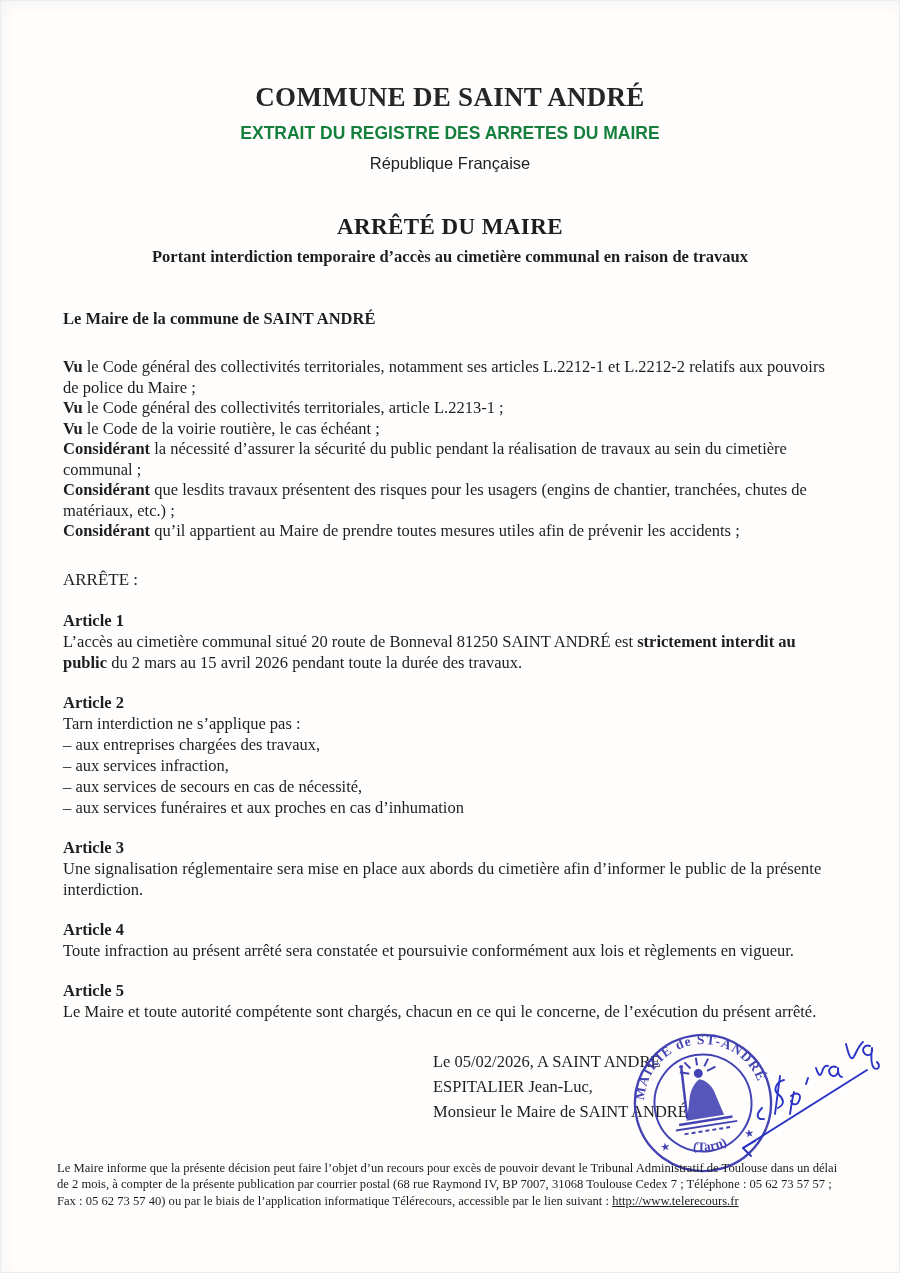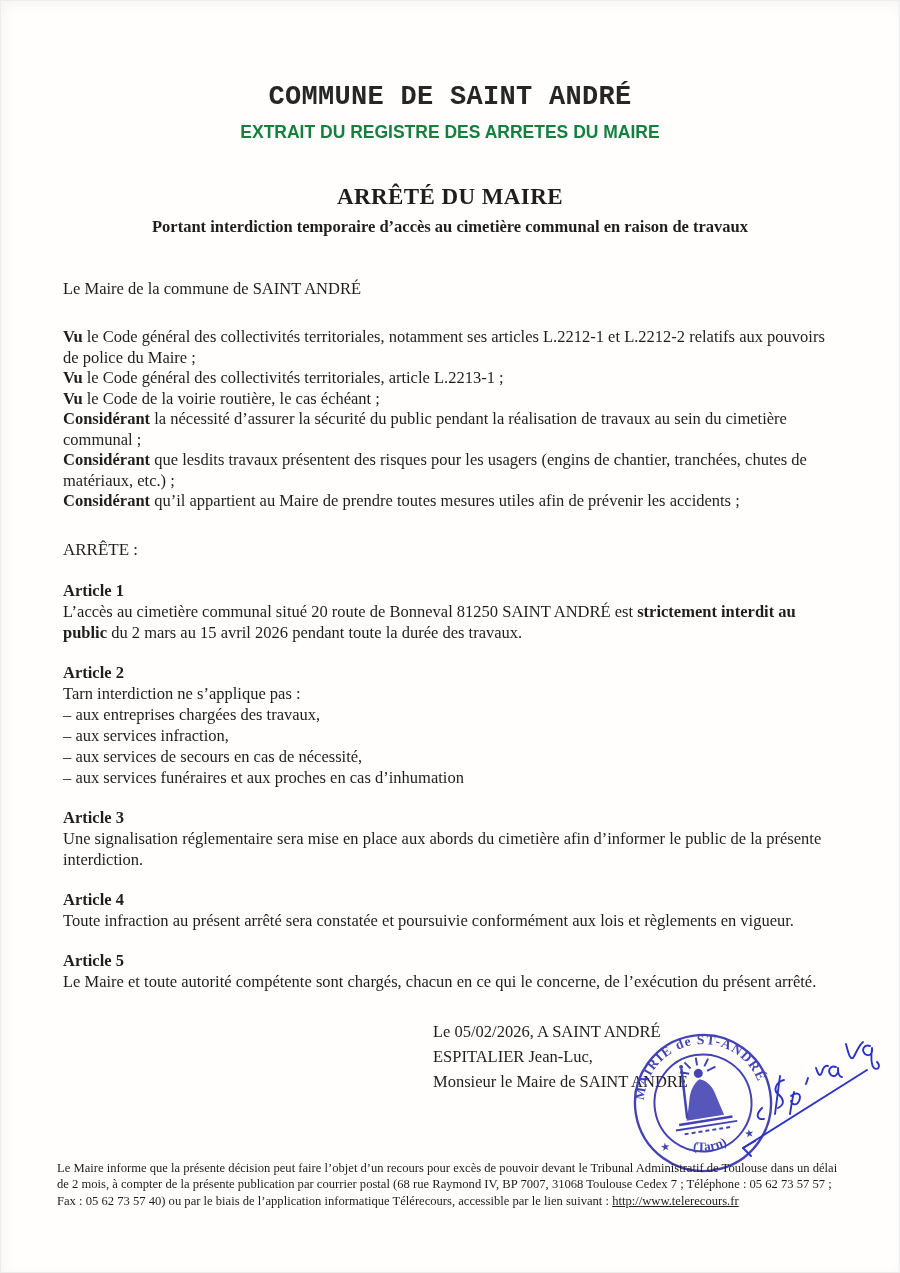--- a/index.html
+++ b/index.html
@@ -12,21 +12,21 @@
     position: relative;
     width: 900px; height: 1273px;
     background: #fffefd;
     font-family: "Liberation Serif", serif;
     color: #1e1e1e;
     box-shadow: inset 0 0 0 1px #ececec, inset 4px 4px 14px rgba(0,0,0,0.045);
   }
   
   .header { text-align: center; padding-top: 82px; }
   .h-commune {
-    font-family: Liberation Mono, monospace;
+    font-family: Liberation Serif, serif;
     font-weight: 700; font-size: 27px; letter-spacing: .3px; color: #262626;
   }
   .h-registry {
     font-family: "Liberation Sans", sans-serif;
     font-weight: 700; font-size: 17.5px; margin-top: 10px; color: #15803d;
   }
   .h-republic {
     font-family: "Liberation Sans", sans-serif;
     font-size: 16.5px; margin-top: 10px; color: #222;
   }
@@ -34,21 +34,21 @@
   .doc-title {
     text-align: center; font-weight: 700; font-size: 23px;
     letter-spacing: .4px; margin-top: 41px; line-height: 26px;
   }
   .doc-subtitle {
     text-align: center; font-weight: 700; font-size: 16.5px;
     margin-top: 7px; line-height: 20px;
   }
   
   .content { padding: 0 58px 0 63px; }
-  .opening { font-weight: 400; font-size: 16.5px; margin-top: 42px; }
+  .opening { font-weight: 700; font-size: 16.5px; margin-top: 42px; }
   .recitals { margin-top: 28px; font-size: 16.5px; line-height: 20.5px; }
   .recital b { font-weight: 700; }
   .order-heading {
     text-align: left; font-weight: 400; font-size: 17px;
     margin-top: 27px; line-height: 22px;
   }
   .article { margin-top: 19px; font-size: 16.5px; line-height: 21px; }
   .article h3 { font-size: 16.5px; font-weight: 700; margin: 0; line-height: 21px; }
   .article p { margin: 0; }
   
@@ -67,20 +67,21 @@
   .footer a { color: #1c1c1c; text-decoration: underline; cursor: pointer; }
 </style>
 </head>
 <body>
 
 <div class="page">
 
   <div class="header">
     <div class="h-commune">COMMUNE DE SAINT ANDRÉ</div>
     <div class="h-registry">EXTRAIT DU REGISTRE DES ARRETES DU MAIRE</div>
+    <div class="h-republic">République Française</div>
   </div>
 
   <div class="doc-title">ARRÊTÉ DU MAIRE</div>
   <div class="doc-subtitle">Portant interdiction temporaire d’accès au cimetière communal en raison de travaux</div>
 
   <div class="content">
     <div class="opening">Le Maire de la commune de SAINT ANDRÉ</div>
 
     <div class="recitals" id="recitals">
         <div class="recital"><b>Vu</b><span> le Code général des collectivités territoriales, notamment ses articles L.2212-1 et L.2212-2 relatifs aux pouvoirs de police du Maire ;</span></div>

